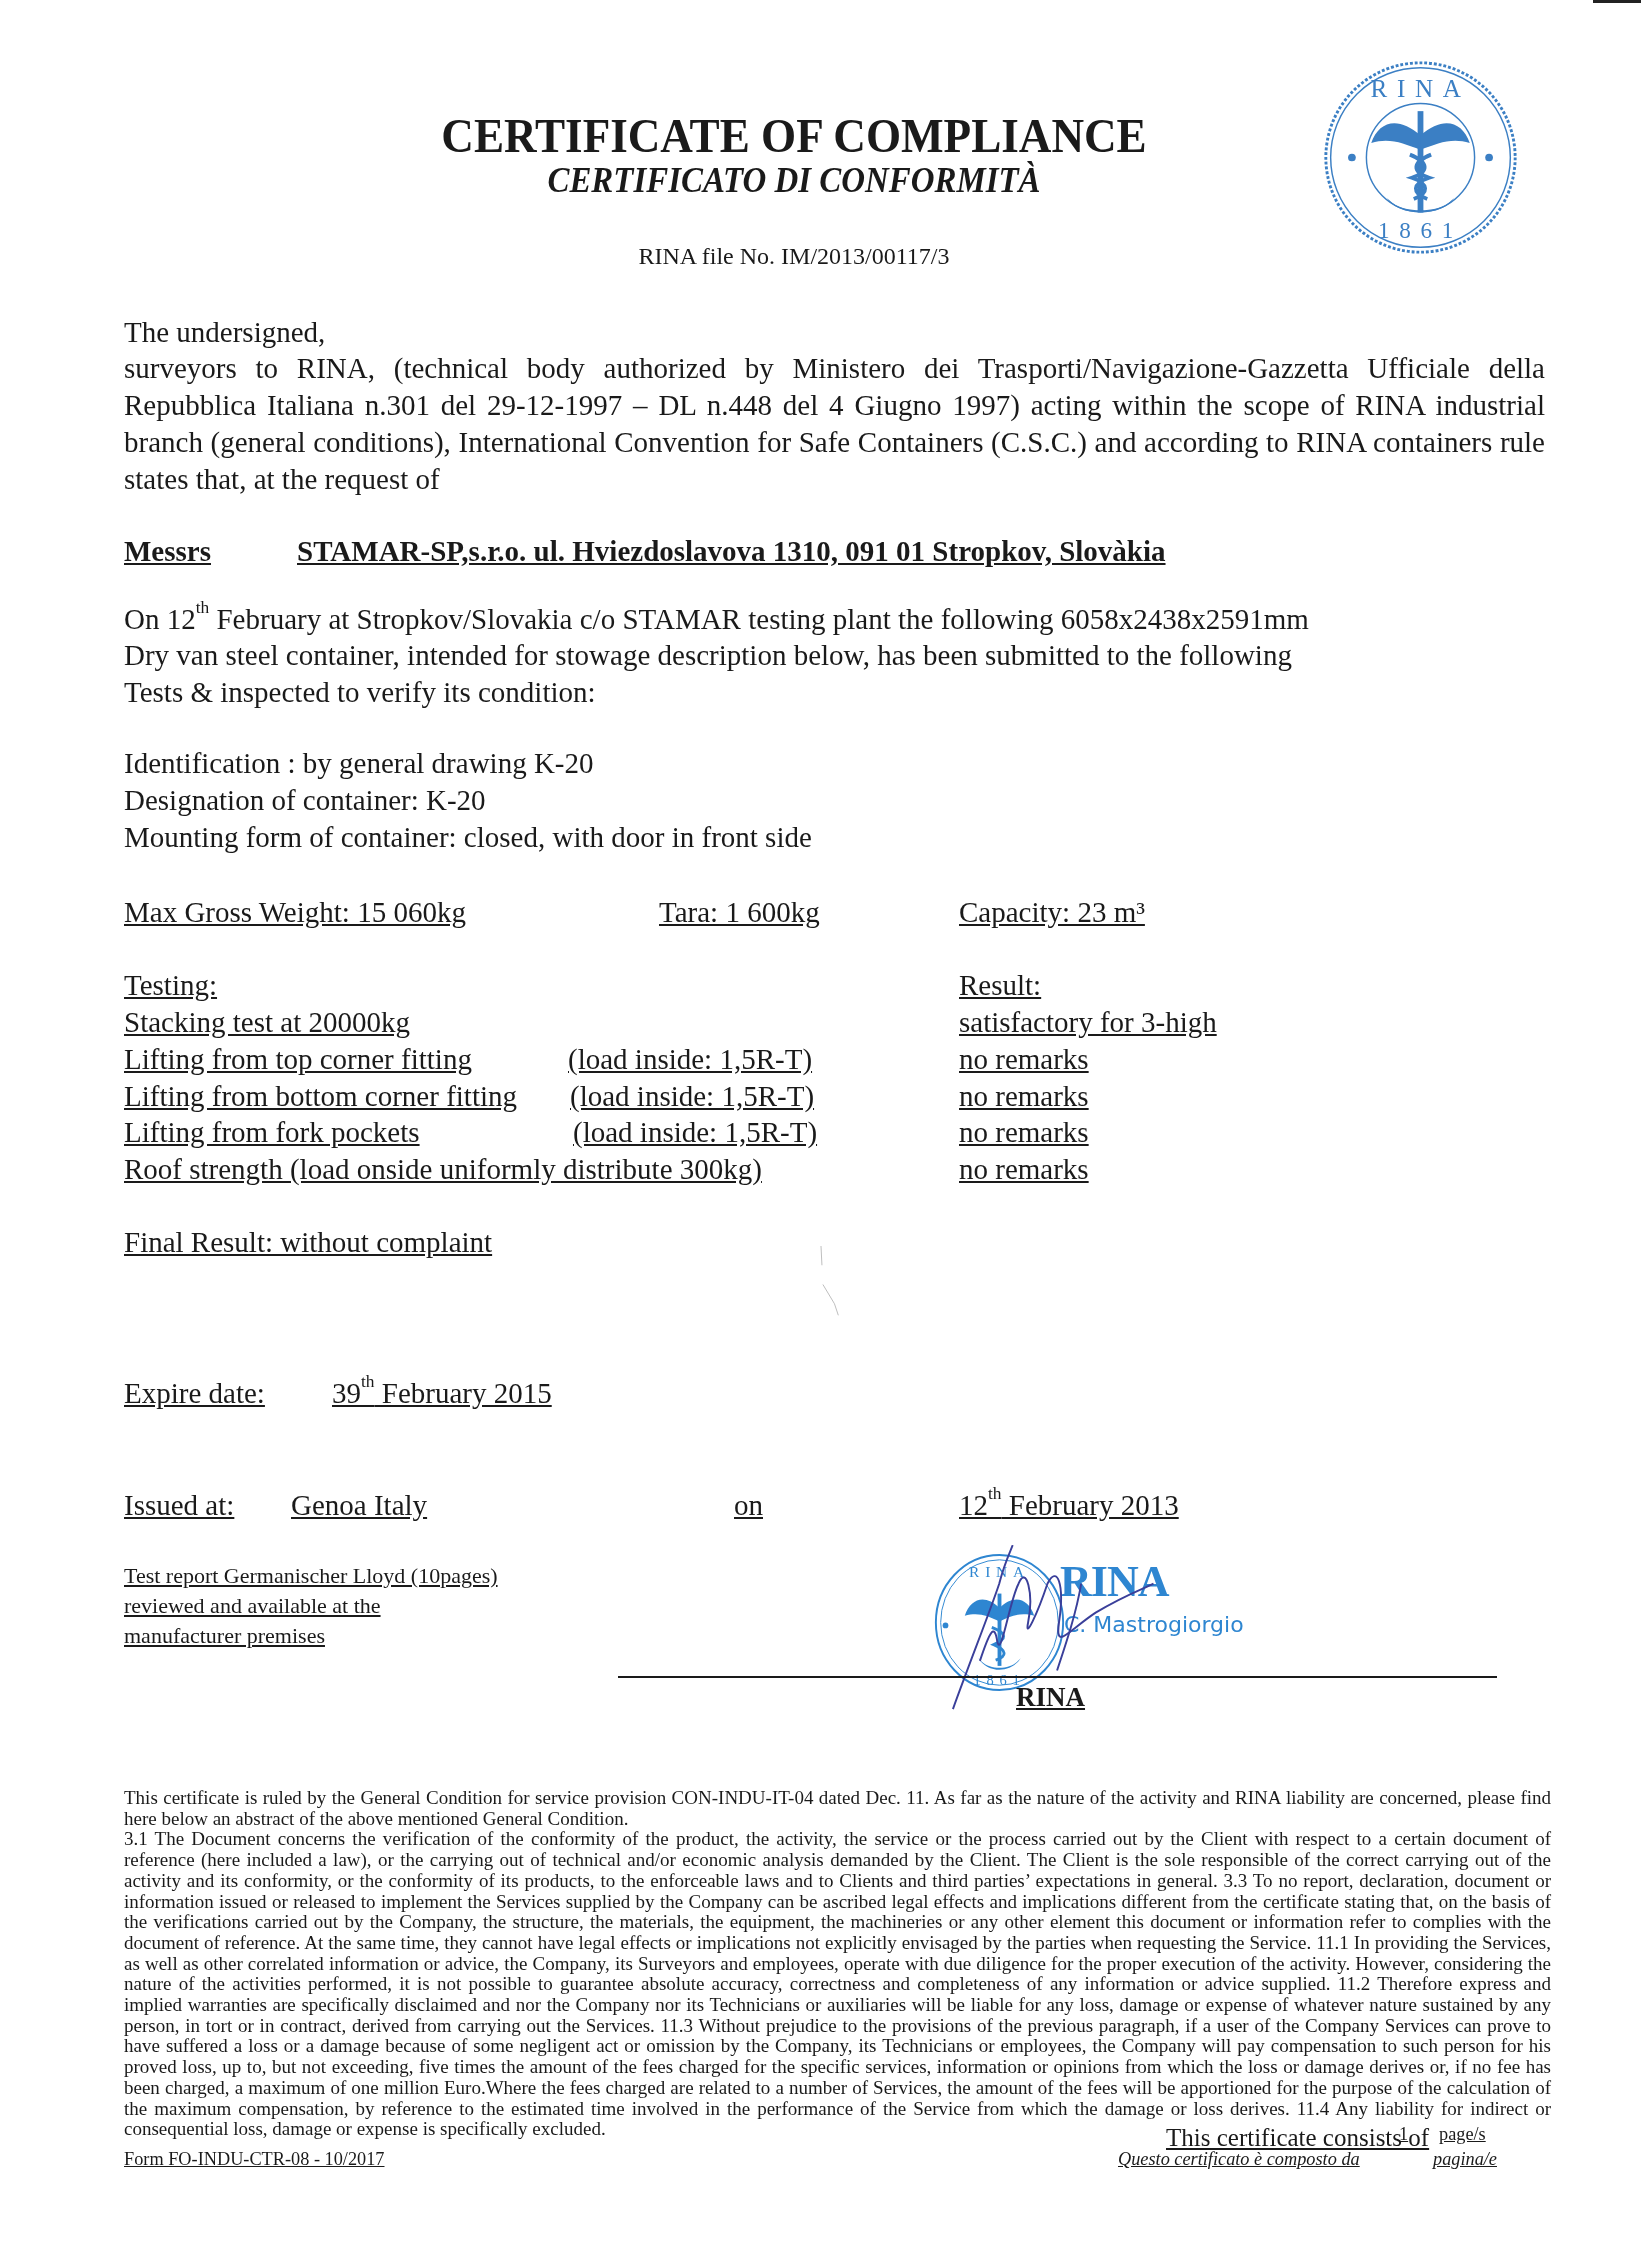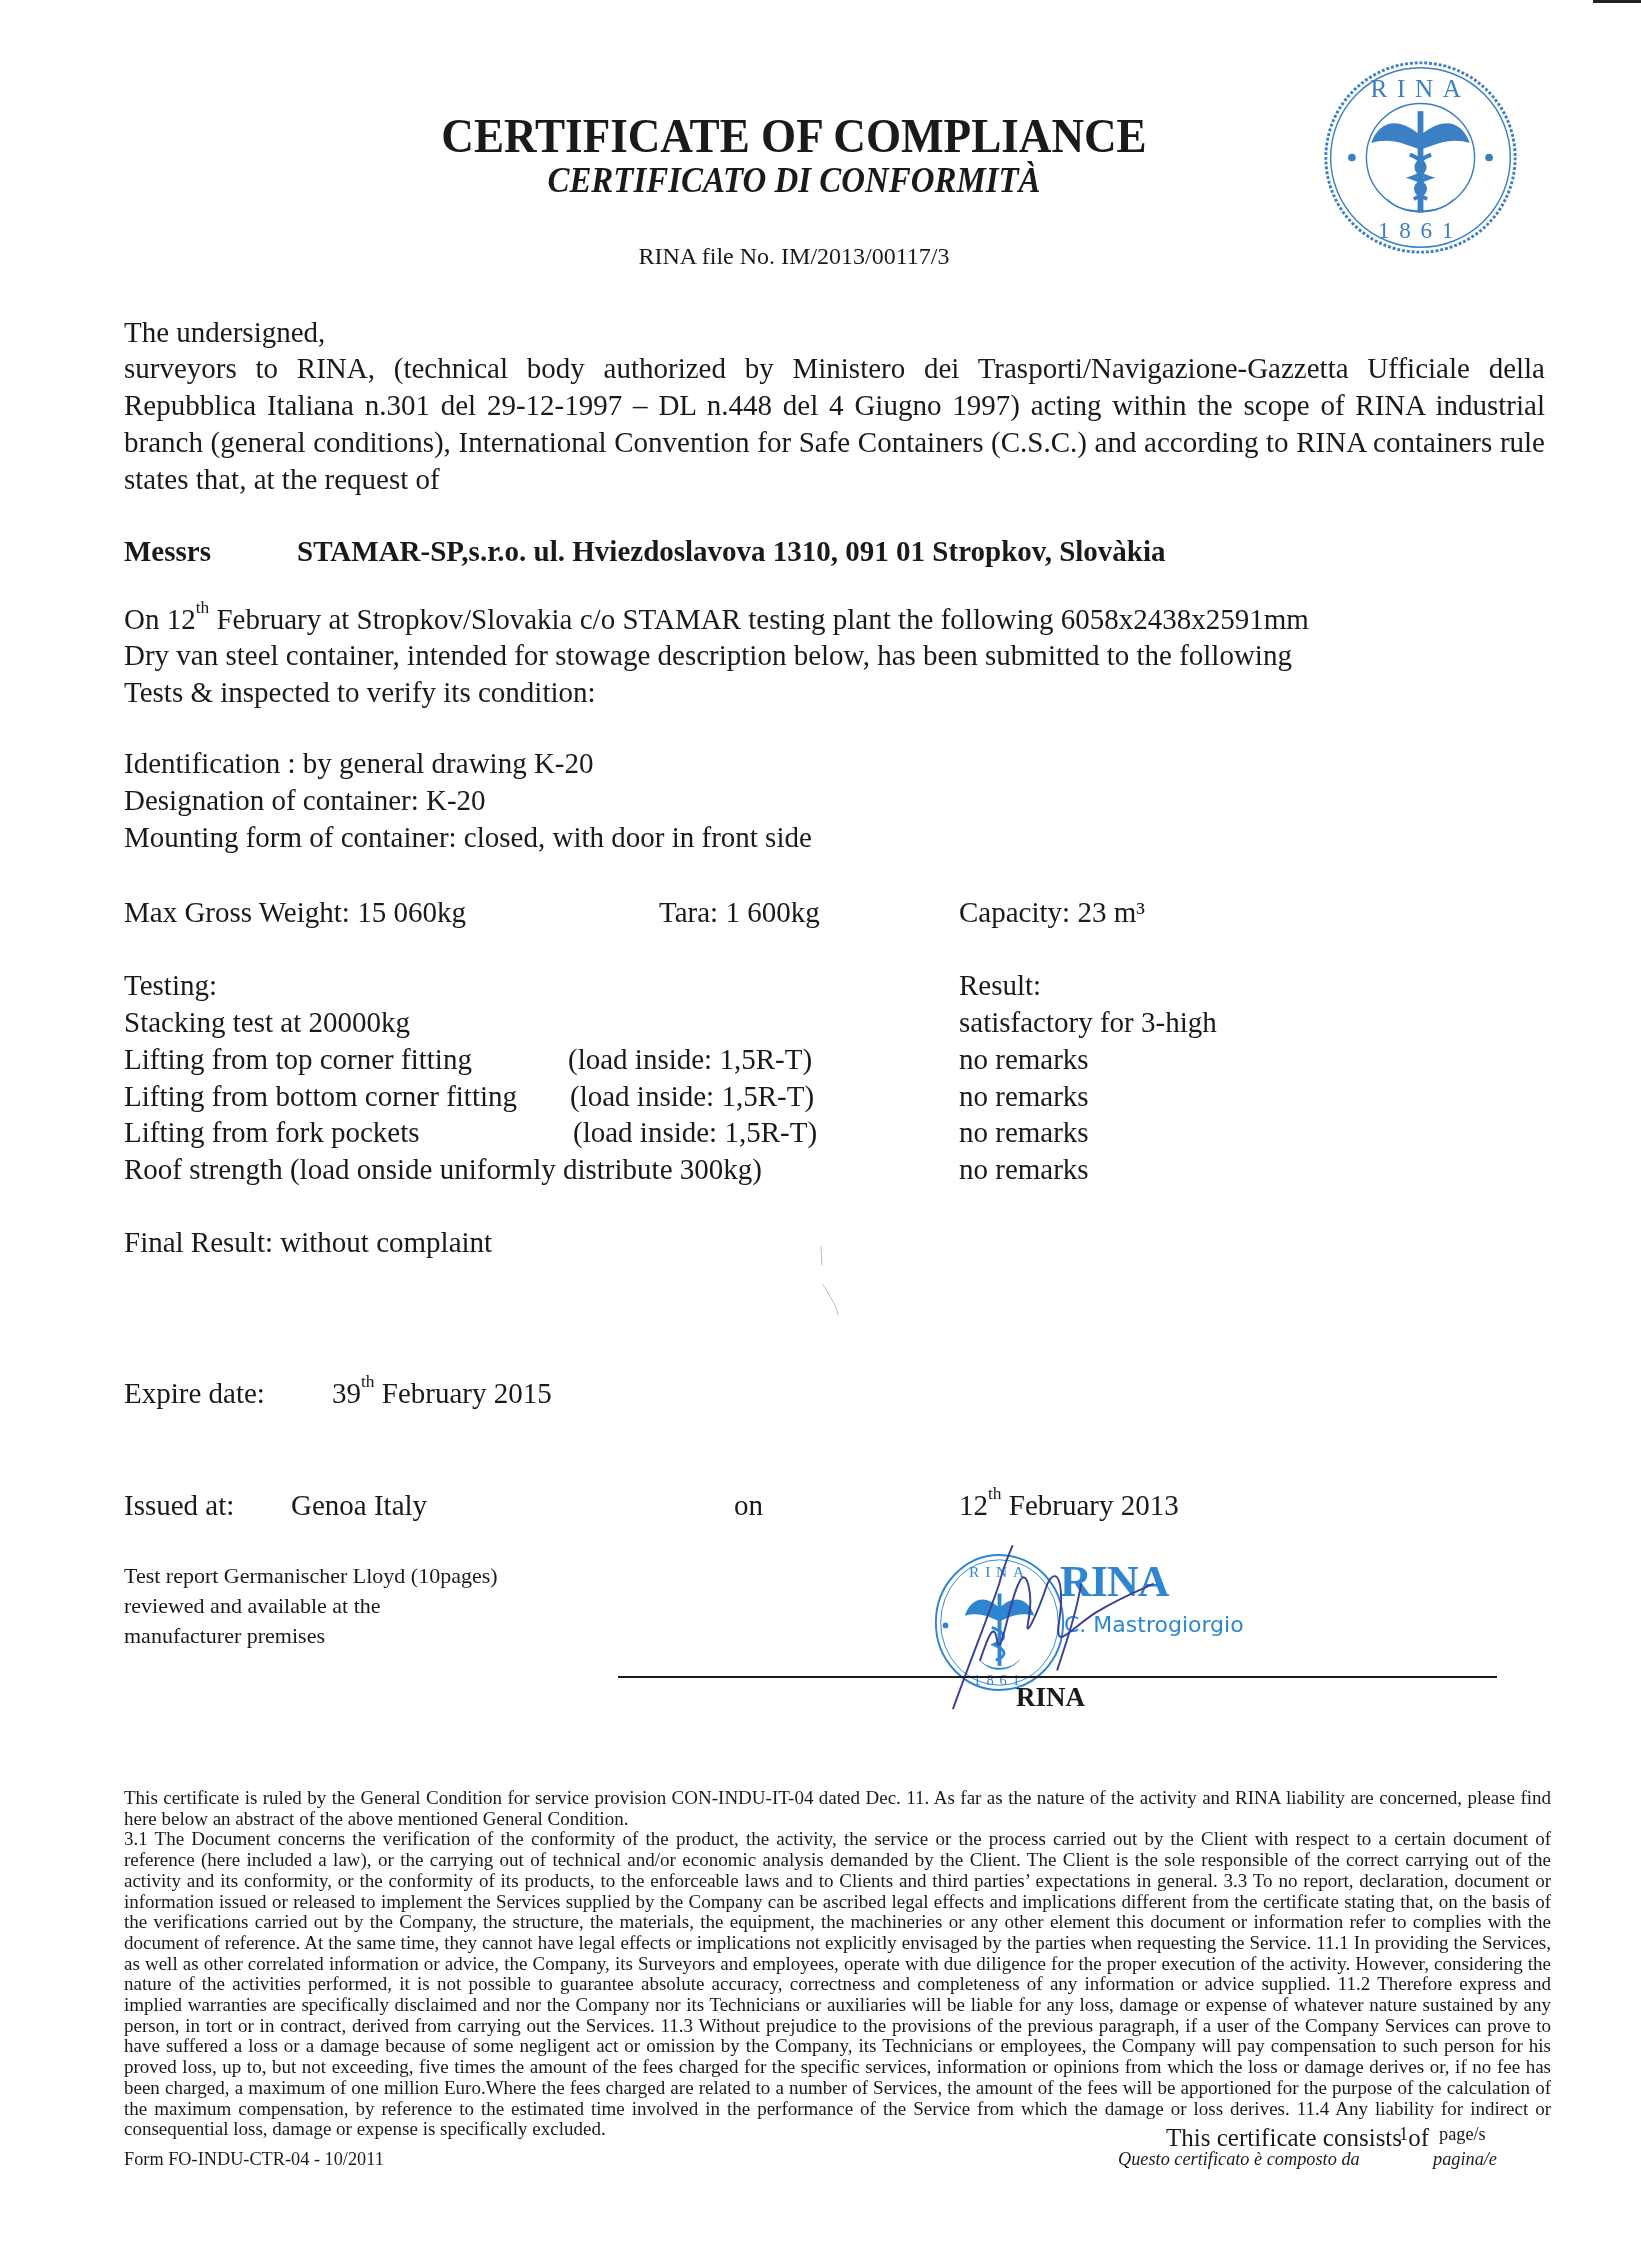--- a/index.html
+++ b/index.html
@@ -1,19 +1,19 @@
 <!DOCTYPE html>
 <html><head>
 <meta charset="utf-8">
 <style>
   html, body { margin: 0; padding: 0; background: #ffffff; }
   body { width: 1641px; height: 2257px; position: relative; overflow: hidden;
          font-family: "Liberation Serif", "DejaVu Serif", serif; color: #1a1a1a; }
   .topline { position: absolute; left: 1593px; top: 0; width: 48px; height: 2.9px; background: #222; }
-  .abs { position: absolute; white-space: nowrap; }
+  .abs { position: absolute; white-space: nowrap; text-decoration: underline; }
   .title-wrap { position: absolute; left: 0; top: 108px; width: 1588px; }
   h1.title-main { margin: 0; font-size: 48px; font-weight: bold; text-align: center; transform: scaleX(0.94); }
   h2.title-sub { margin: 0; font-size: 35px; font-style: italic; font-weight: bold; text-align: center; margin-top: -1.9px; transform: scaleX(0.94); }
   .fileno { position: absolute; top: 243px; left: 0; width: 1588px; text-align: center; font-size: 24px; }
   .body-text { font-size: 29px; line-height: 37px; }
   .para { position: absolute; left: 124px; width: 1421px; }
   .justify { text-align: justify; text-align-last: left; }
   .bold { font-weight: bold; }
   sup { font-size: 60%; line-height: 0; vertical-align: 0.9em; }
   .small { font-size: 22px; line-height: 28px; }
@@ -136,19 +136,19 @@
   <path d="M135 40 C 130 70, 120 100, 110 130" stroke="#3a3f9a" stroke-width="2" fill="none"></path>
 </svg>
 <div class="sigline"></div>
 <div class="abs" style="left:1016px; top:1682px; font-size:27px; font-weight:bold;">RINA</div>
 
 <div class="legal">
   <div>This certificate is ruled by the General Condition for service provision CON-INDU-IT-04 dated Dec. 11. As far as the nature of the activity and RINA liability are concerned, please find here below an abstract of the above mentioned General Condition.</div>
   <div>3.1 The Document concerns the verification of the conformity of the product, the activity, the service or the process carried out by the Client with respect to a certain document of reference (here included a law), or the carrying out of technical and/or economic analysis demanded by the Client. The Client is the sole responsible of the correct carrying out of the activity and its conformity, or the conformity of its products, to the enforceable laws and to Clients and third parties’ expectations in general. 3.3 To no report, declaration, document or information issued or released to implement the Services supplied by the Company can be ascribed legal effects and implications different from the certificate stating that, on the basis of the verifications carried out by the Company, the structure, the materials, the equipment, the machineries or any other element this document or information refer to complies with the document of reference. At the same time, they cannot have legal effects or implications not explicitly envisaged by the parties when requesting the Service. 11.1 In providing the Services, as well as other correlated information or advice, the Company, its Surveyors and employees, operate with due diligence for the proper execution of the activity. However, considering the nature of the activities performed, it is not possible to guarantee absolute accuracy, correctness and completeness of any information or advice supplied. 11.2 Therefore express and implied warranties are specifically disclaimed and  nor the Company nor its Technicians or auxiliaries will be liable for any loss, damage or expense of whatever nature sustained by any person, in tort or in contract, derived from carrying out the Services. 11.3 Without prejudice to the provisions of the previous paragraph, if a user of the Company Services can prove to have suffered a loss or a damage because of some negligent act or omission by the Company, its Technicians or employees, the Company will pay compensation to such person for his proved loss, up to, but not exceeding, five times the amount of the fees charged for the specific services, information or opinions from which the loss or damage derives or, if no fee has been charged, a maximum of one million Euro.Where the fees charged are related to a number of Services, the amount of the fees will be apportioned for the purpose of the calculation of the maximum compensation, by reference to the estimated time involved in the performance of the Service from which the damage or loss derives. 11.4 Any liability for indirect or consequential loss, damage or expense is specifically excluded.</div>
 </div>
 
-<div class="abs" style="left:124px; top:2149px; font-size:18.3px;">Form FO-INDU-CTR-04 - 10/2011</div>
+<div class="abs" style="left:124px; top:2149px; font-size:18.3px;">Form FO-INDU-CTR-08 - 10/2017</div>
 <div class="abs" style="left:1134px; top:2124px; font-size:25px;margin-left:32px;">This certificate consists of</div>
 <div class="abs" style="left:1118px; top:2149px; font-size:18.3px; font-style:italic;">Questo certificato è composto da</div>
 <div class="abs" style="left:1399px; top:2124px; font-size:18.3px;">1</div>
 <div class="abs" style="left:1439px; top:2124px; font-size:18.3px;">page/s</div>
 <div class="abs" style="left:1433px; top:2149px; font-size:18.3px; font-style:italic;">pagina/e</div>
 
 
 </body></html>

